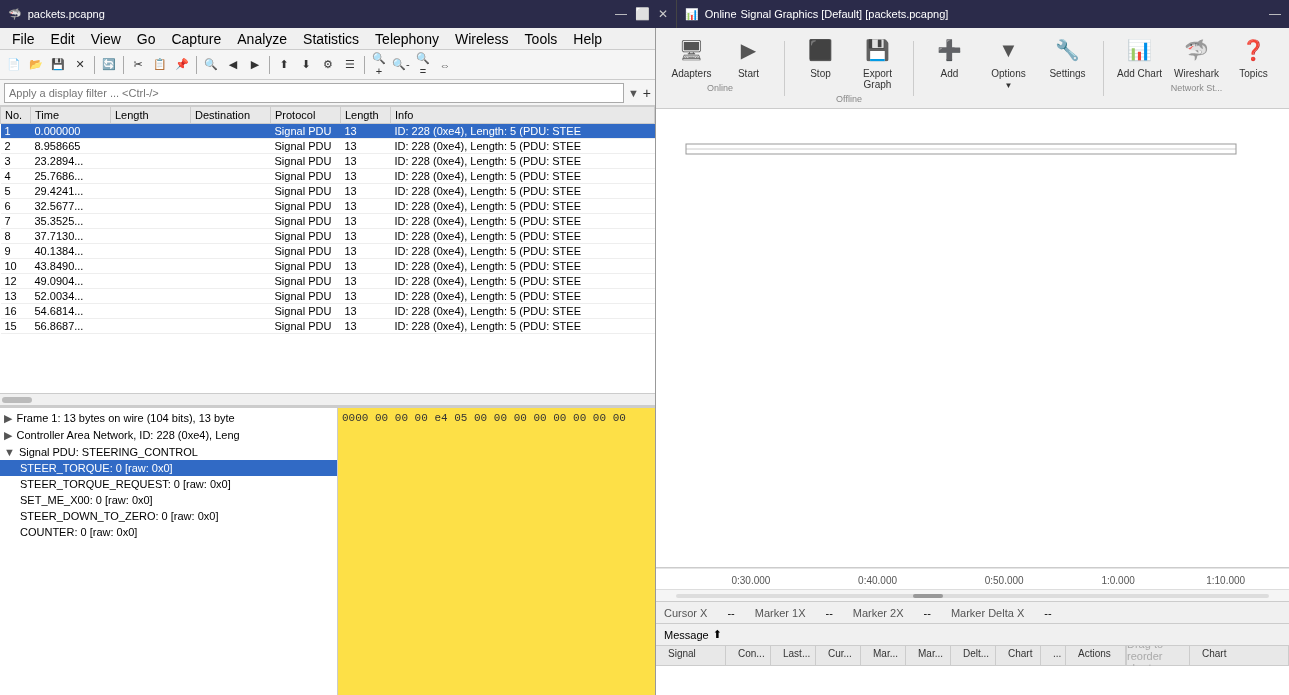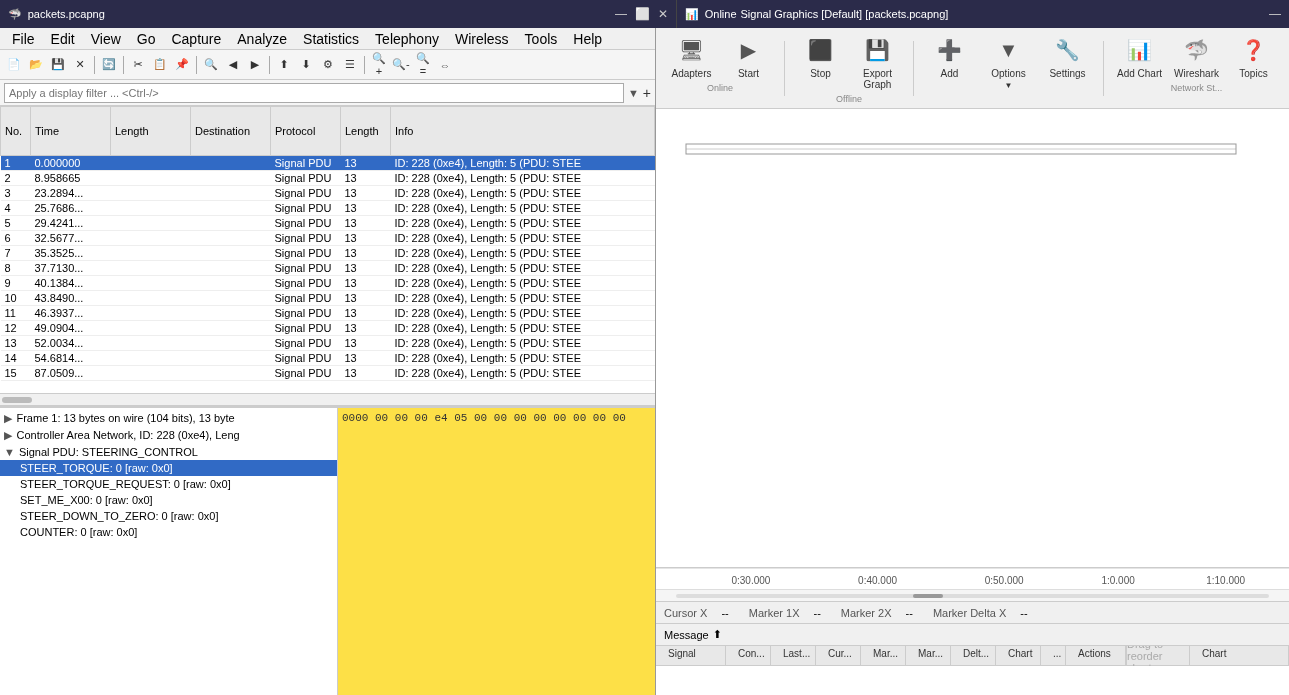--- a/index.html
+++ b/index.html
@@ -96,21 +96,21 @@
       color: #333;
     }
     .packet-table {
       width: 100%;
       border-collapse: collapse;
       font-size: 11px;
     }
     .packet-table thead th {
       background: #e8e8e8;
       border: 1px solid #ccc;
-      padding: 18px 4px;
+      padding: 2px 4px;
       text-align: left;
       position: sticky;
       top: 0;
       font-weight: normal;
       white-space: nowrap;
     }
     .packet-table tbody tr { cursor: pointer; }
     .packet-table tbody tr.selected { background: #316ac5; color: white; }
     .packet-table tbody td {
       border-bottom: 1px solid #eee;
@@ -293,21 +293,21 @@
     .cursor-info {
       height: 22px;
       background: #f0f0f0;
       border-top: 1px solid #ccc;
       display: flex;
       align-items: center;
       padding: 0 8px;
       gap: 20px;
       font-size: 11px;
     }
-    .cursor-field { display: flex; gap: 14px; }
+    .cursor-field { display: flex; gap: 20px; }
     .cursor-label { color: #555; }
     .cursor-value { color: #000; }
 
     
     .message-bar {
       height: 22px;
       background: #f0f0f0;
       border-top: 1px solid #ccc;
       display: flex;
       align-items: center;
@@ -560,58 +560,49 @@
               <tr>
                 <td>10</td>
                 <td>43.8490...</td>
                 <td></td>
                 <td></td>
                 <td>Signal PDU</td>
                 <td>13</td>
                 <td>ID: 228 (0xe4), Length: 5 (PDU: STEE</td>
               </tr>
               <tr>
-                <td>11</td>
-                <td>46.3937...</td>
-                <td></td>
-                <td></td>
-                <td>Signal PDU</td>
-                <td>13</td>
-                <td>ID: 228 (0xe4), Length: 5 (PDU: STEE</td>
-              </tr>
-              <tr>
                 <td>12</td>
                 <td>49.0904...</td>
                 <td></td>
                 <td></td>
                 <td>Signal PDU</td>
                 <td>13</td>
                 <td>ID: 228 (0xe4), Length: 5 (PDU: STEE</td>
               </tr>
               <tr>
                 <td>13</td>
                 <td>52.0034...</td>
                 <td></td>
                 <td></td>
                 <td>Signal PDU</td>
                 <td>13</td>
                 <td>ID: 228 (0xe4), Length: 5 (PDU: STEE</td>
               </tr>
               <tr>
-                <td>14</td>
+                <td>16</td>
                 <td>54.6814...</td>
                 <td></td>
                 <td></td>
                 <td>Signal PDU</td>
                 <td>13</td>
                 <td>ID: 228 (0xe4), Length: 5 (PDU: STEE</td>
               </tr>
               <tr>
                 <td>15</td>
-                <td>87.0509...</td>
+                <td>56.8687...</td>
                 <td></td>
                 <td></td>
                 <td>Signal PDU</td>
                 <td>13</td>
                 <td>ID: 228 (0xe4), Length: 5 (PDU: STEE</td>
               </tr>
             </tbody>
         </table>
       </div>
       <div class="hscroll-bar">

